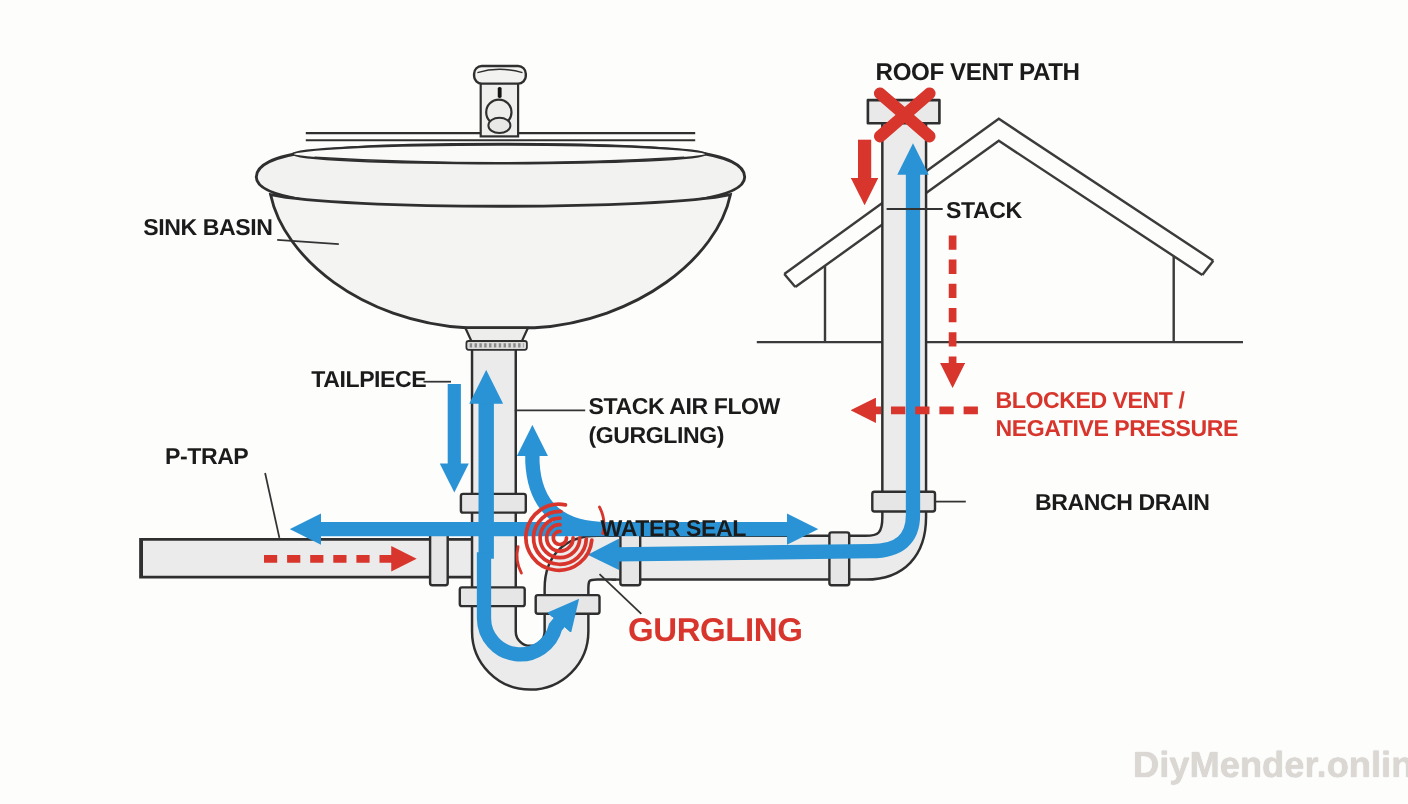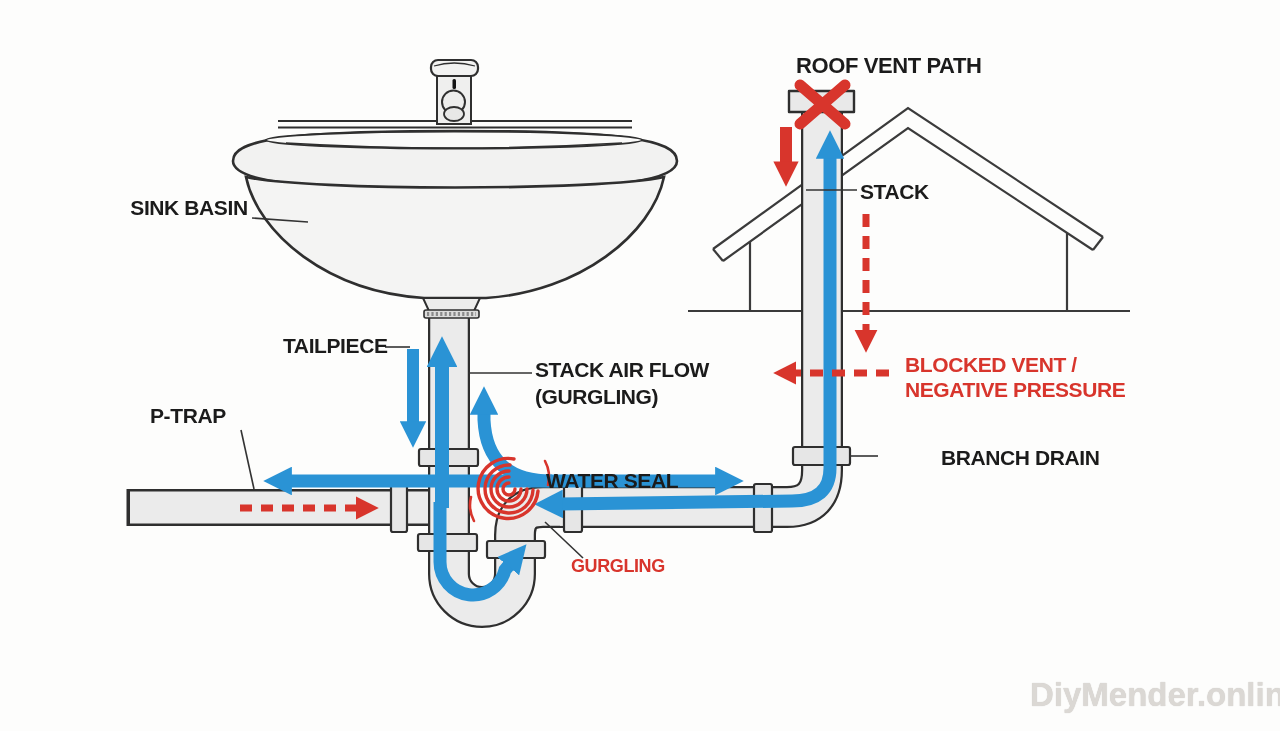--- a/index.html
+++ b/index.html
@@ -176,17 +176,17 @@
 
 <div class="lbl" style="left:546px;top:448px;margin-top:20px;">WATER SEAL</div>
 
 <div class="lbl red" style="left:905px;top:352px;line-height:25px;">
   <div>BLOCKED VENT /</div>
   <div>NEGATIVE PRESSURE</div>
 </div>
 
 <div class="lbl" style="left:901px;top:445px;margin-left:40px;">BRANCH DRAIN</div>
 
-<div class="lbl red" style="left:571px;top:556px;font-size:18px;">GURGLING</div>
+<div class="lbl red" style="left:571px;top:556px;font-size:30px;">GURGLING</div>
 
 <div id="watermark">DiyMender.online</div>
 
 </div>
 
 </body></html>

